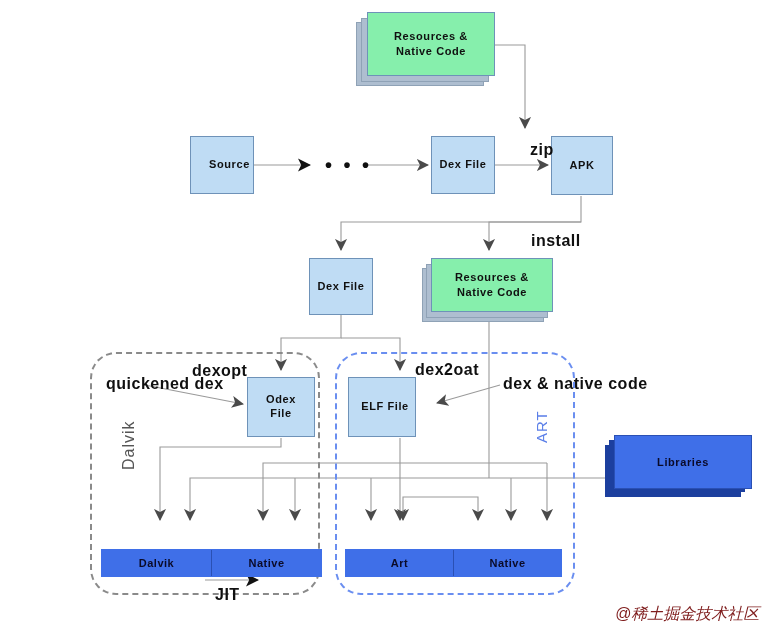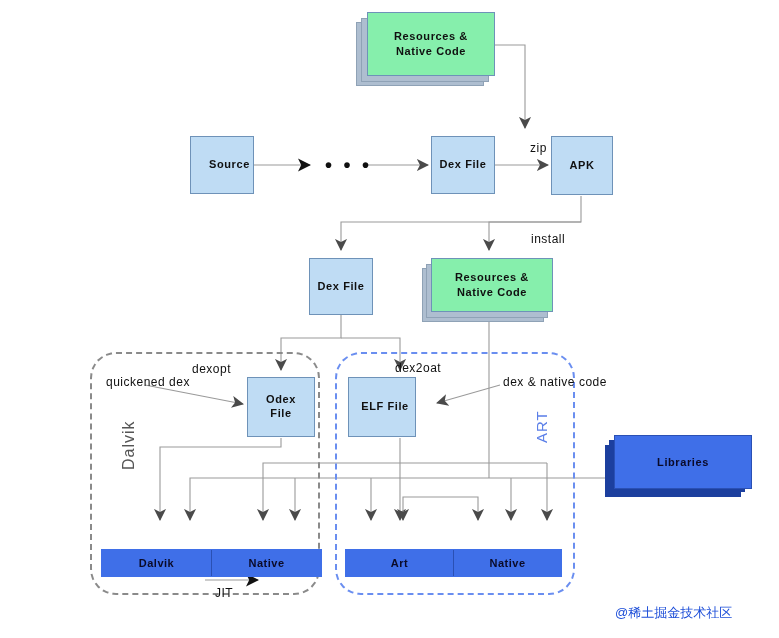--- a/index.html
+++ b/index.html
@@ -33,29 +33,29 @@
   .lib-stack .lsheet{position:absolute;background:#1c3f9e;}
   .lib-stack .lfront{position:absolute;left:0;top:0;right:0;bottom:0;background:#3f6fe8;
         border:1px solid #2a50b4;display:flex;align-items:center;justify-content:center;
         font-size:11px;font-weight:bold;color:#0a0a28;letter-spacing:.6px;}
 
   
   .region{position:absolute;box-sizing:border-box;border-radius:26px;}
   .region.dalvik{border:2px dashed #8a8a8a;}
   .region.art{border:2px dashed #6a8ef0;}
 
-  .lbl{position:absolute;font-size:12px;font-weight:normal;color:#101010;
+  .lbl{position:absolute;font-size:16px;font-weight:bold;color:#101010;
        letter-spacing:.5px;white-space:nowrap;}
   .vlabel{position:absolute;font-size:16px;color:#555;letter-spacing:1px;
           transform:rotate(-90deg);transform-origin:left top;white-space:nowrap;}
   .vlabel.art-v{color:#5b7fe8;font-size:15px;}
 
   .dots{position:absolute;font-size:20px;font-weight:bold;color:#101010;letter-spacing:3px;}
 
-  .watermark{position:absolute;font-size:13px;color:#1d4ed8;white-space:nowrap;}
+  .watermark{position:absolute;font-size:16px;color:#7f1d1d;white-space:nowrap;font-style:italic;}
 </style>
 </head>
 <body>
 
 <div id="canvas">
 
   <svg class="layer" viewBox="0 0 779 638">
     <defs>
       <marker id="ah" viewBox="0 0 12 12" refX="11" refY="6" markerWidth="11" markerHeight="11" orient="auto-start-reverse">
         <path d="M0,0 L12,6 L0,12 L3,6 Z" fill="#4a4a4a"></path>
@@ -164,20 +164,20 @@
   </div>
 
   <div class="bar" style="left:345px;top:549px;width:215px;height:26px;">
     <div class="cell">Art</div>
     <div class="cell">Native</div>
   </div>
 
   <div class="lbl" style="left:530px;top:141px;">zip</div>
   <div class="lbl" style="left:531px;top:232px;">install</div>
   <div class="lbl" style="left:192px;top:362px;">dexopt</div>
-  <div class="lbl" style="left:395px;top:361px;">dex2oat</div>
+  <div class="lbl" style="left:415px;top:361px;">dex2oat</div>
   <div class="lbl" style="left:106px;top:375px;">quickened  dex</div>
   <div class="lbl" style="left:503px;top:375px;">dex  &amp;  native  code</div>
   <div class="lbl" style="left:215px;top:586px;">JIT</div>
 
   <div class="watermark" style="left:615px;top:604px;">@稀土掘金技术社区</div>
 
 </div>
 
 </body></html>

